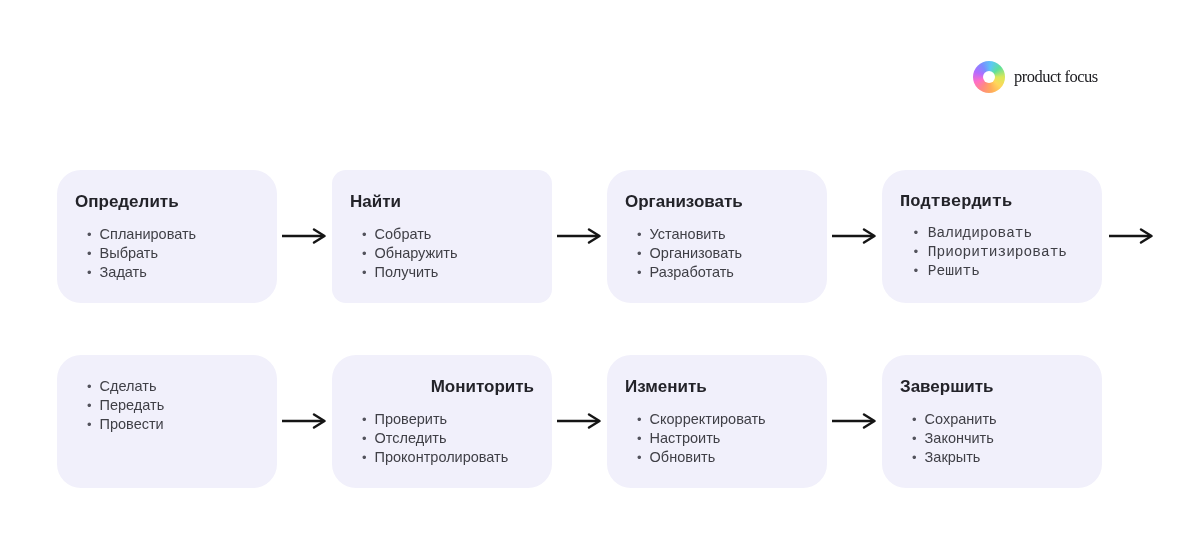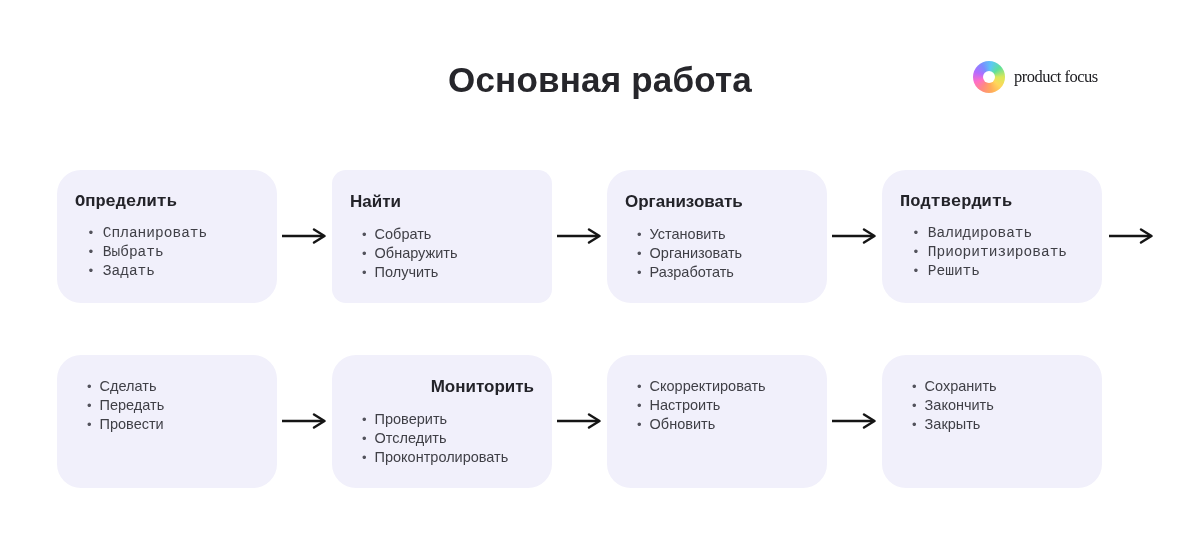--- a/index.html
+++ b/index.html
@@ -92,28 +92,27 @@
 
   
   .arrow { position: absolute; width: 48px; height: 16px; }
   .arrow svg { display: block; }
 </style>
 </head>
 <body>
 
 <div class="canvas">
 
-  <div class="page-title">Основная работа</div>
 
   <div class="logo">
     <div class="logo-icon"></div>
     <div class="logo-text">product focus</div>
   </div>
 
-  <div class="card" style="left:57px; top:170px;font-family:Liberation Mono, monospace;">
+  <div class="card" style="left:57px; top:170px;">
     <div class="card-title">Определить</div>
     <div class="card-list">
       <div class="li">
           <span class="dot">•</span>
           <span>Спланировать</span>
         </div>
       <div class="li">
           <span class="dot">•</span>
           <span>Выбрать</span>
         </div>
@@ -207,37 +206,39 @@
           <span>Отследить</span>
         </div>
       <div class="li">
           <span class="dot">•</span>
           <span>Проконтролировать</span>
         </div>
     </div>
   </div>
 
   <div class="card" style="left:607px; top:355px;">
+    <div class="card-title">Изменить</div>
     <div class="card-list">
       <div class="li">
           <span class="dot">•</span>
           <span>Скорректировать</span>
         </div>
       <div class="li">
           <span class="dot">•</span>
           <span>Настроить</span>
         </div>
       <div class="li">
           <span class="dot">•</span>
           <span>Обновить</span>
         </div>
     </div>
   </div>
 
   <div class="card" style="left:882px; top:355px;">
+    <div class="card-title">Завершить</div>
     <div class="card-list">
       <div class="li">
           <span class="dot">•</span>
           <span>Сохранить</span>
         </div>
       <div class="li">
           <span class="dot">•</span>
           <span>Закончить</span>
         </div>
       <div class="li">

